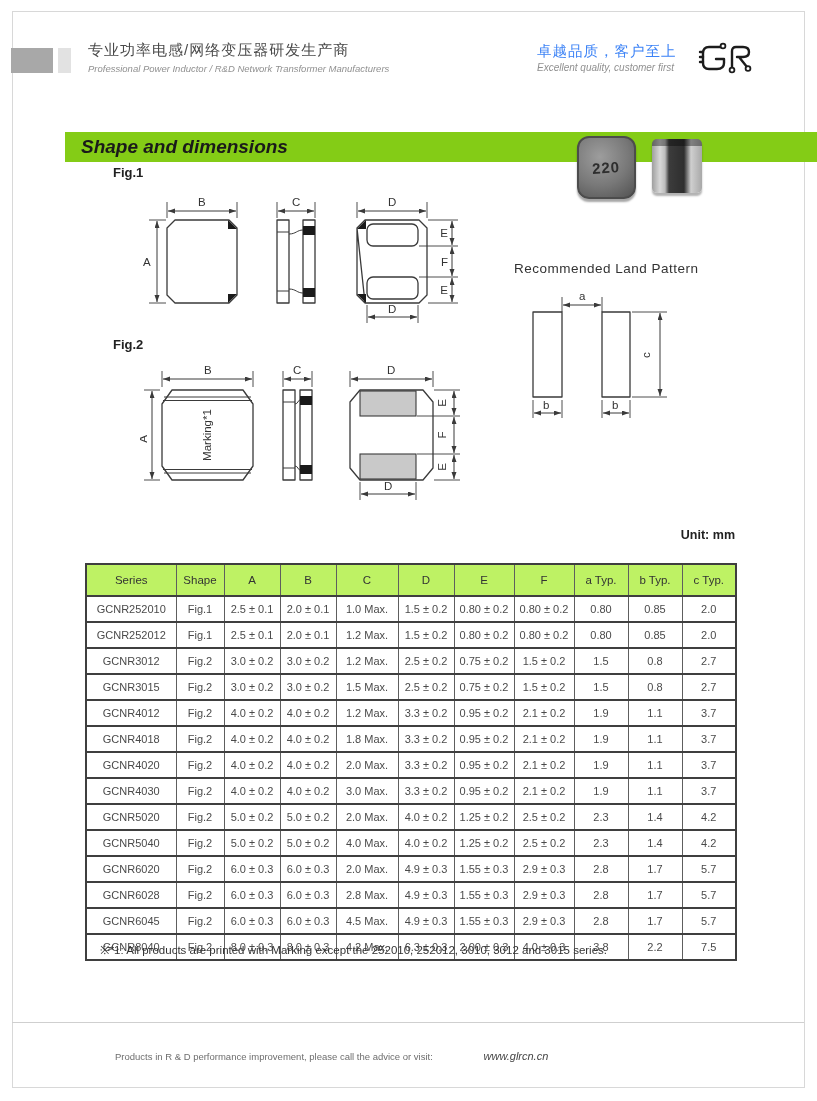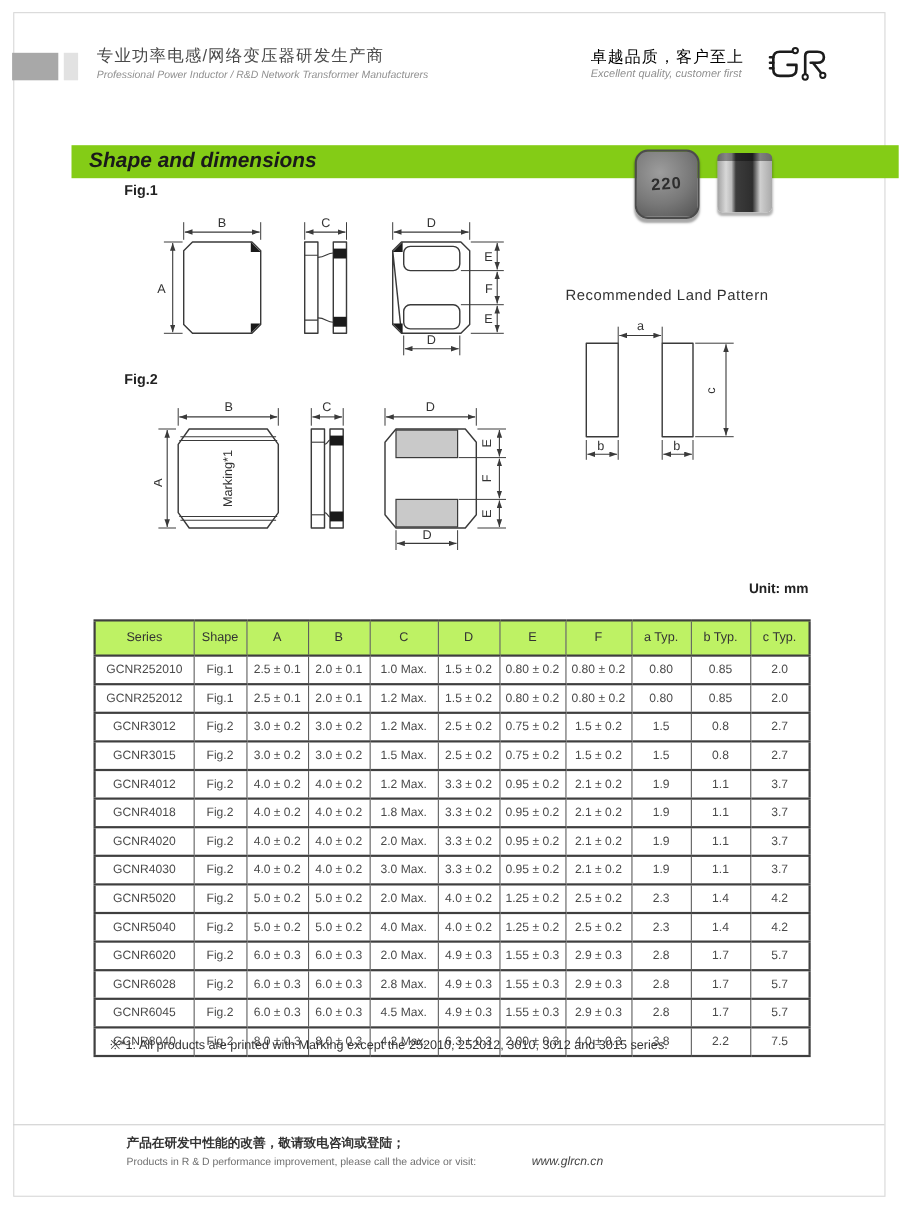--- a/index.html
+++ b/index.html
@@ -5,21 +5,21 @@
   html,body{margin:0;padding:0;background:#fff;}
   .page{position:relative;width:817px;height:1101px;background:#fff;overflow:hidden;
         font-family:"Liberation Sans", sans-serif;color:#333;padding-left:32px;}
   .frame{position:absolute;left:12px;top:11px;width:791px;height:1075px;
          border:1px solid #d8d8d8;pointer-events:none;}
   
   .blk-dark{position:absolute;left:11px;top:48px;width:42px;height:25px;background:#a8a8a8;}
   .blk-light{position:absolute;left:58px;top:48px;width:13px;height:25px;background:#e2e2e2;}
   .h-zh{position:absolute;left:88px;top:41px;font-size:15px;color:#4a4a4a;letter-spacing:1px;}
   .h-en{position:absolute;left:88px;top:63px;font-size:9.5px;font-style:italic;color:#909090;}
-  .s-zh{position:absolute;left:537px;top:42px;font-size:14.5px;color:#000000;letter-spacing:1px;}
+  .s-zh{position:absolute;left:537px;top:42px;font-size:14.5px;color:#3b82f6;letter-spacing:1px;}
   .s-en{position:absolute;left:537px;top:62px;font-size:10px;font-style:italic;color:#909090;}
   .logo{position:absolute;left:698px;top:40px;}
   
   .titlebar{position:absolute;left:65px;top:101px;width:762px;height:30px;background:#84cc16;margin-top:31px;}
   .titlebar span{position:absolute;left:16px;top:4px;font-size:19px;font-weight:bold;font-style:italic;color:#1a1a1a;}
   
   .figlab{position:absolute;font-size:13px;font-weight:bold;color:#222;}
   .fig1lab{left:113px;top:165px;}
   .fig2lab{left:113px;top:337px;}
   .lp-title{position:absolute;left:514px;top:261px;font-size:13.5px;color:#333;letter-spacing:.5px;}
@@ -457,18 +457,17 @@
           <td>3.8</td>
           <td>2.2</td>
           <td>7.5</td>
         </tr>
       </tbody>
     </table>
 
   <div class="footnote">※*1: All products are printed with Marking except the 252010, 252012, 3010, 3012 and 3015 series.</div>
 
   <div class="f-rule"></div>
-  <div class="f-zh">产品在研发中性能的改善，敬请致电咨询或登陆；</div>
   <div class="f-en">
     <span>Products in R &amp; D performance improvement, please call the advice or visit:</span>
     <span class="f-web">www.glrcn.cn</span>
   </div>
 </div>
 
 </body></html>

